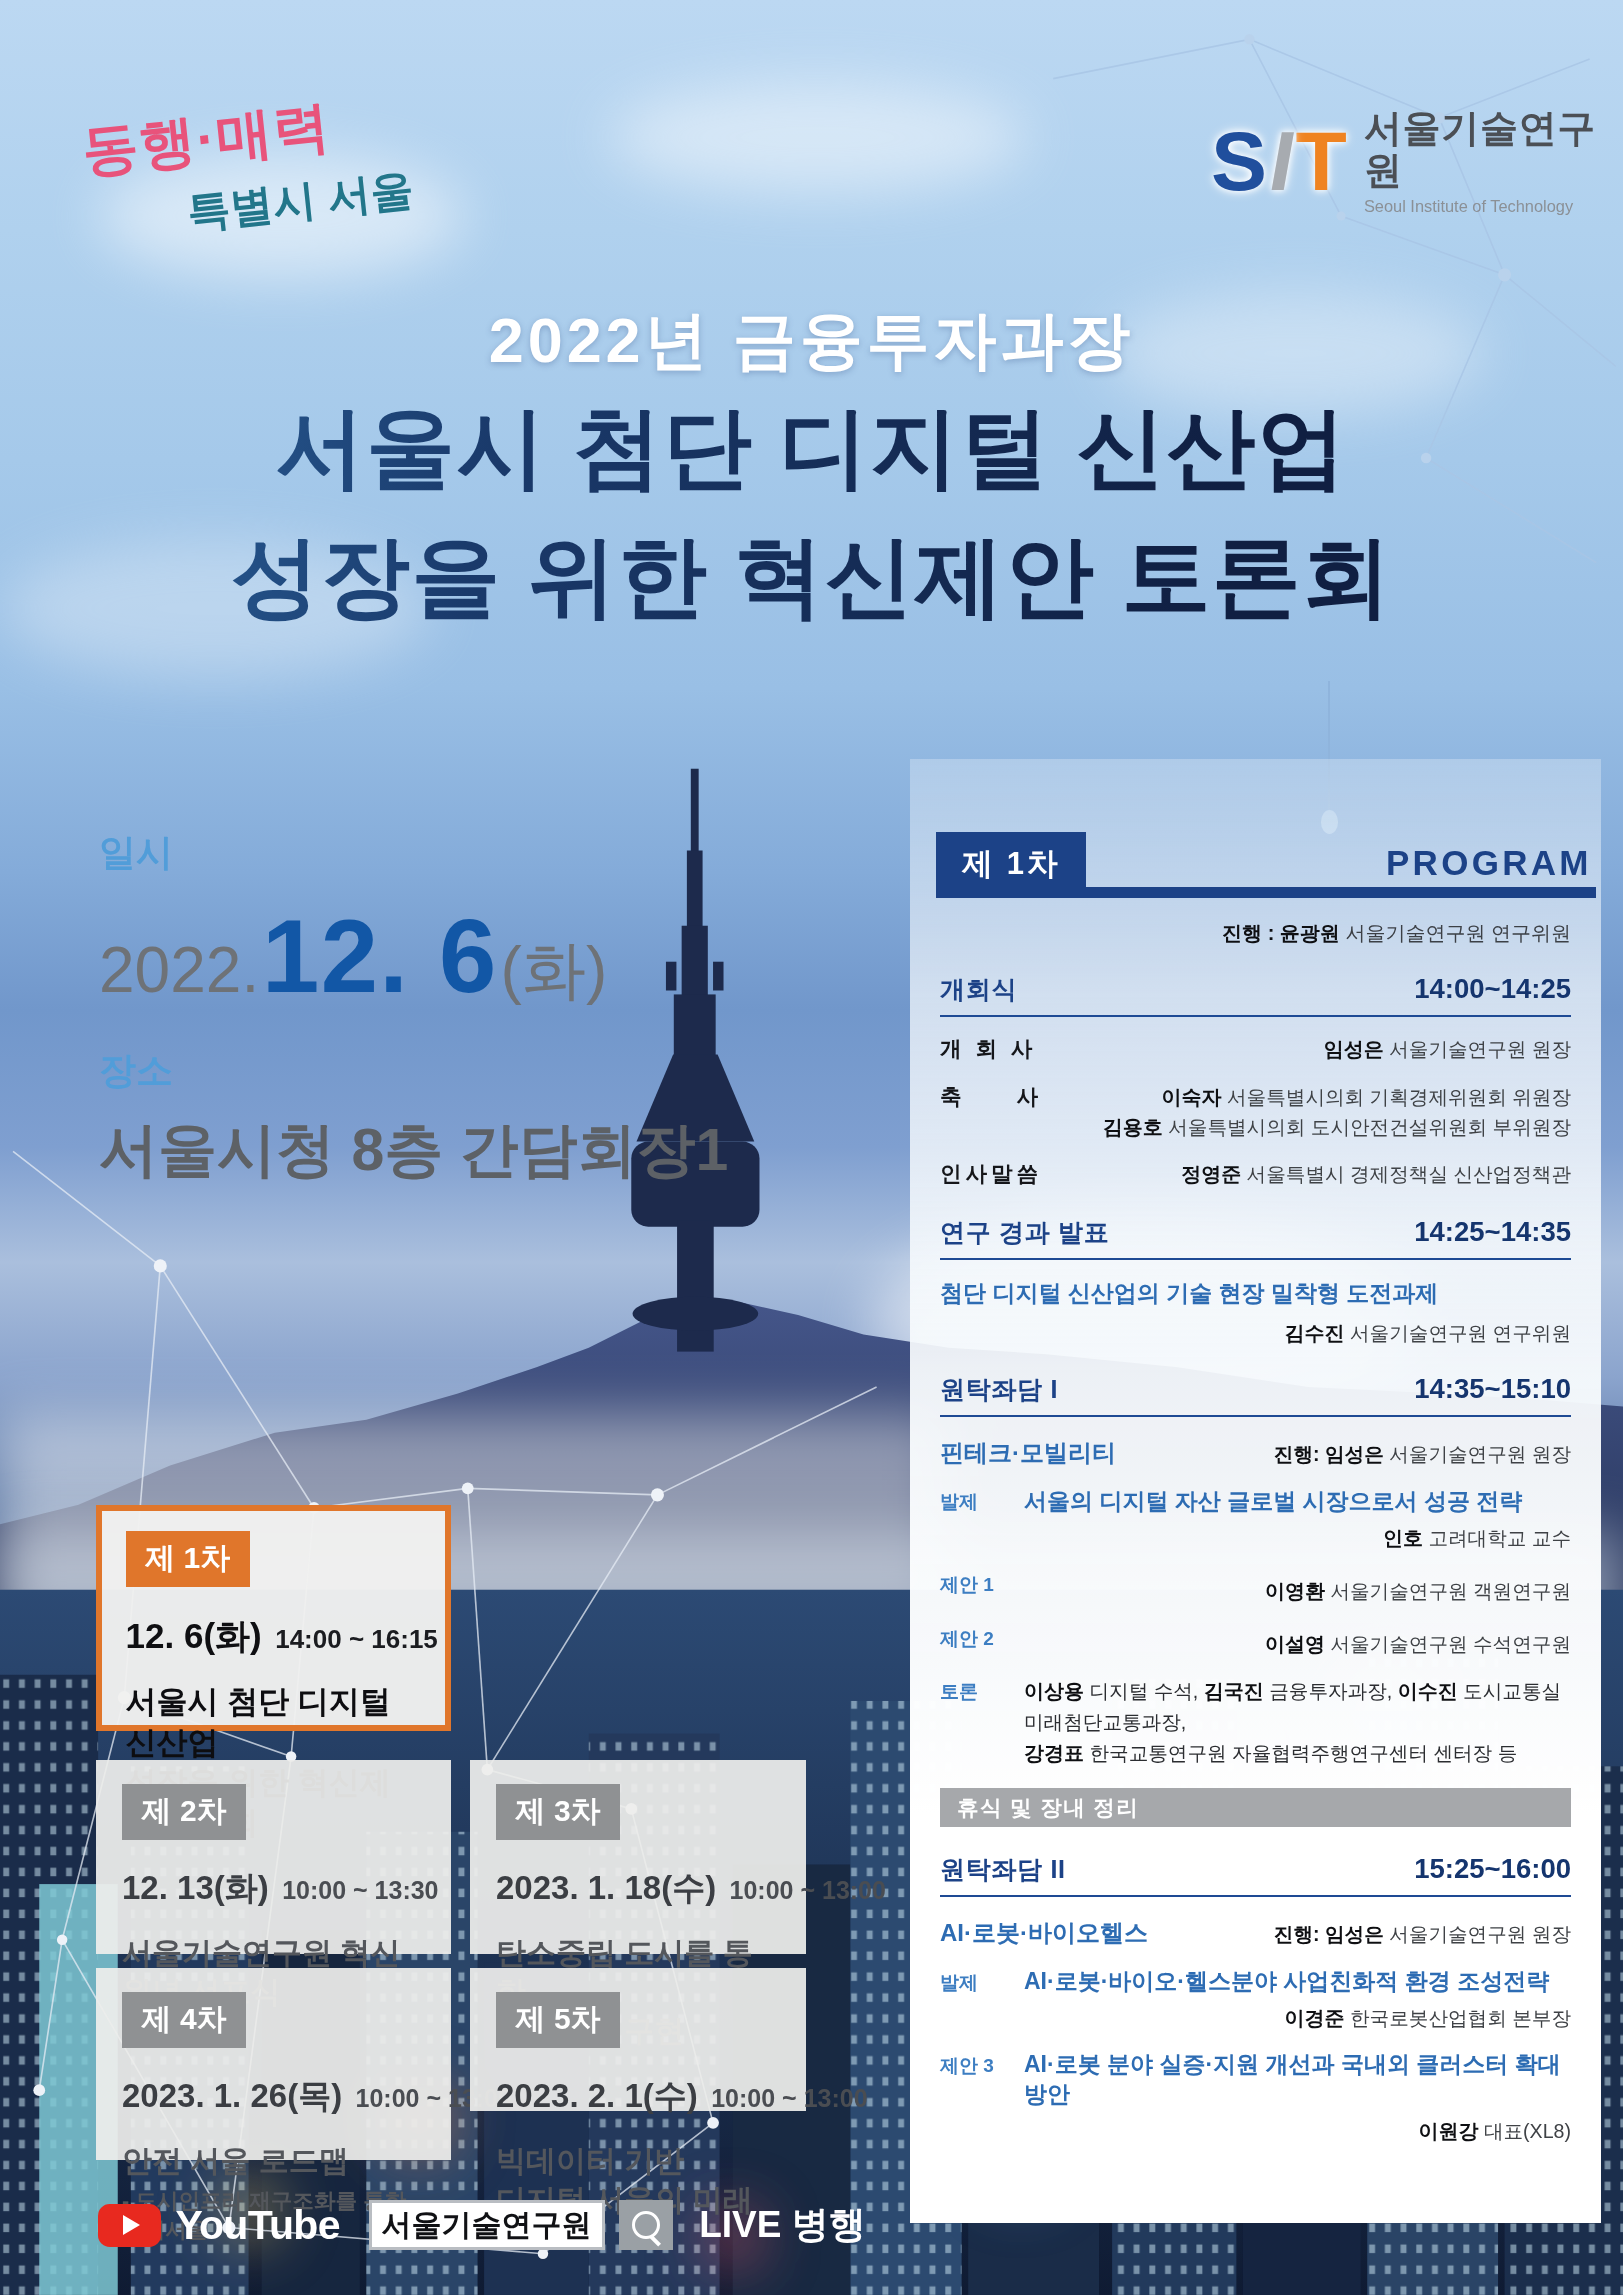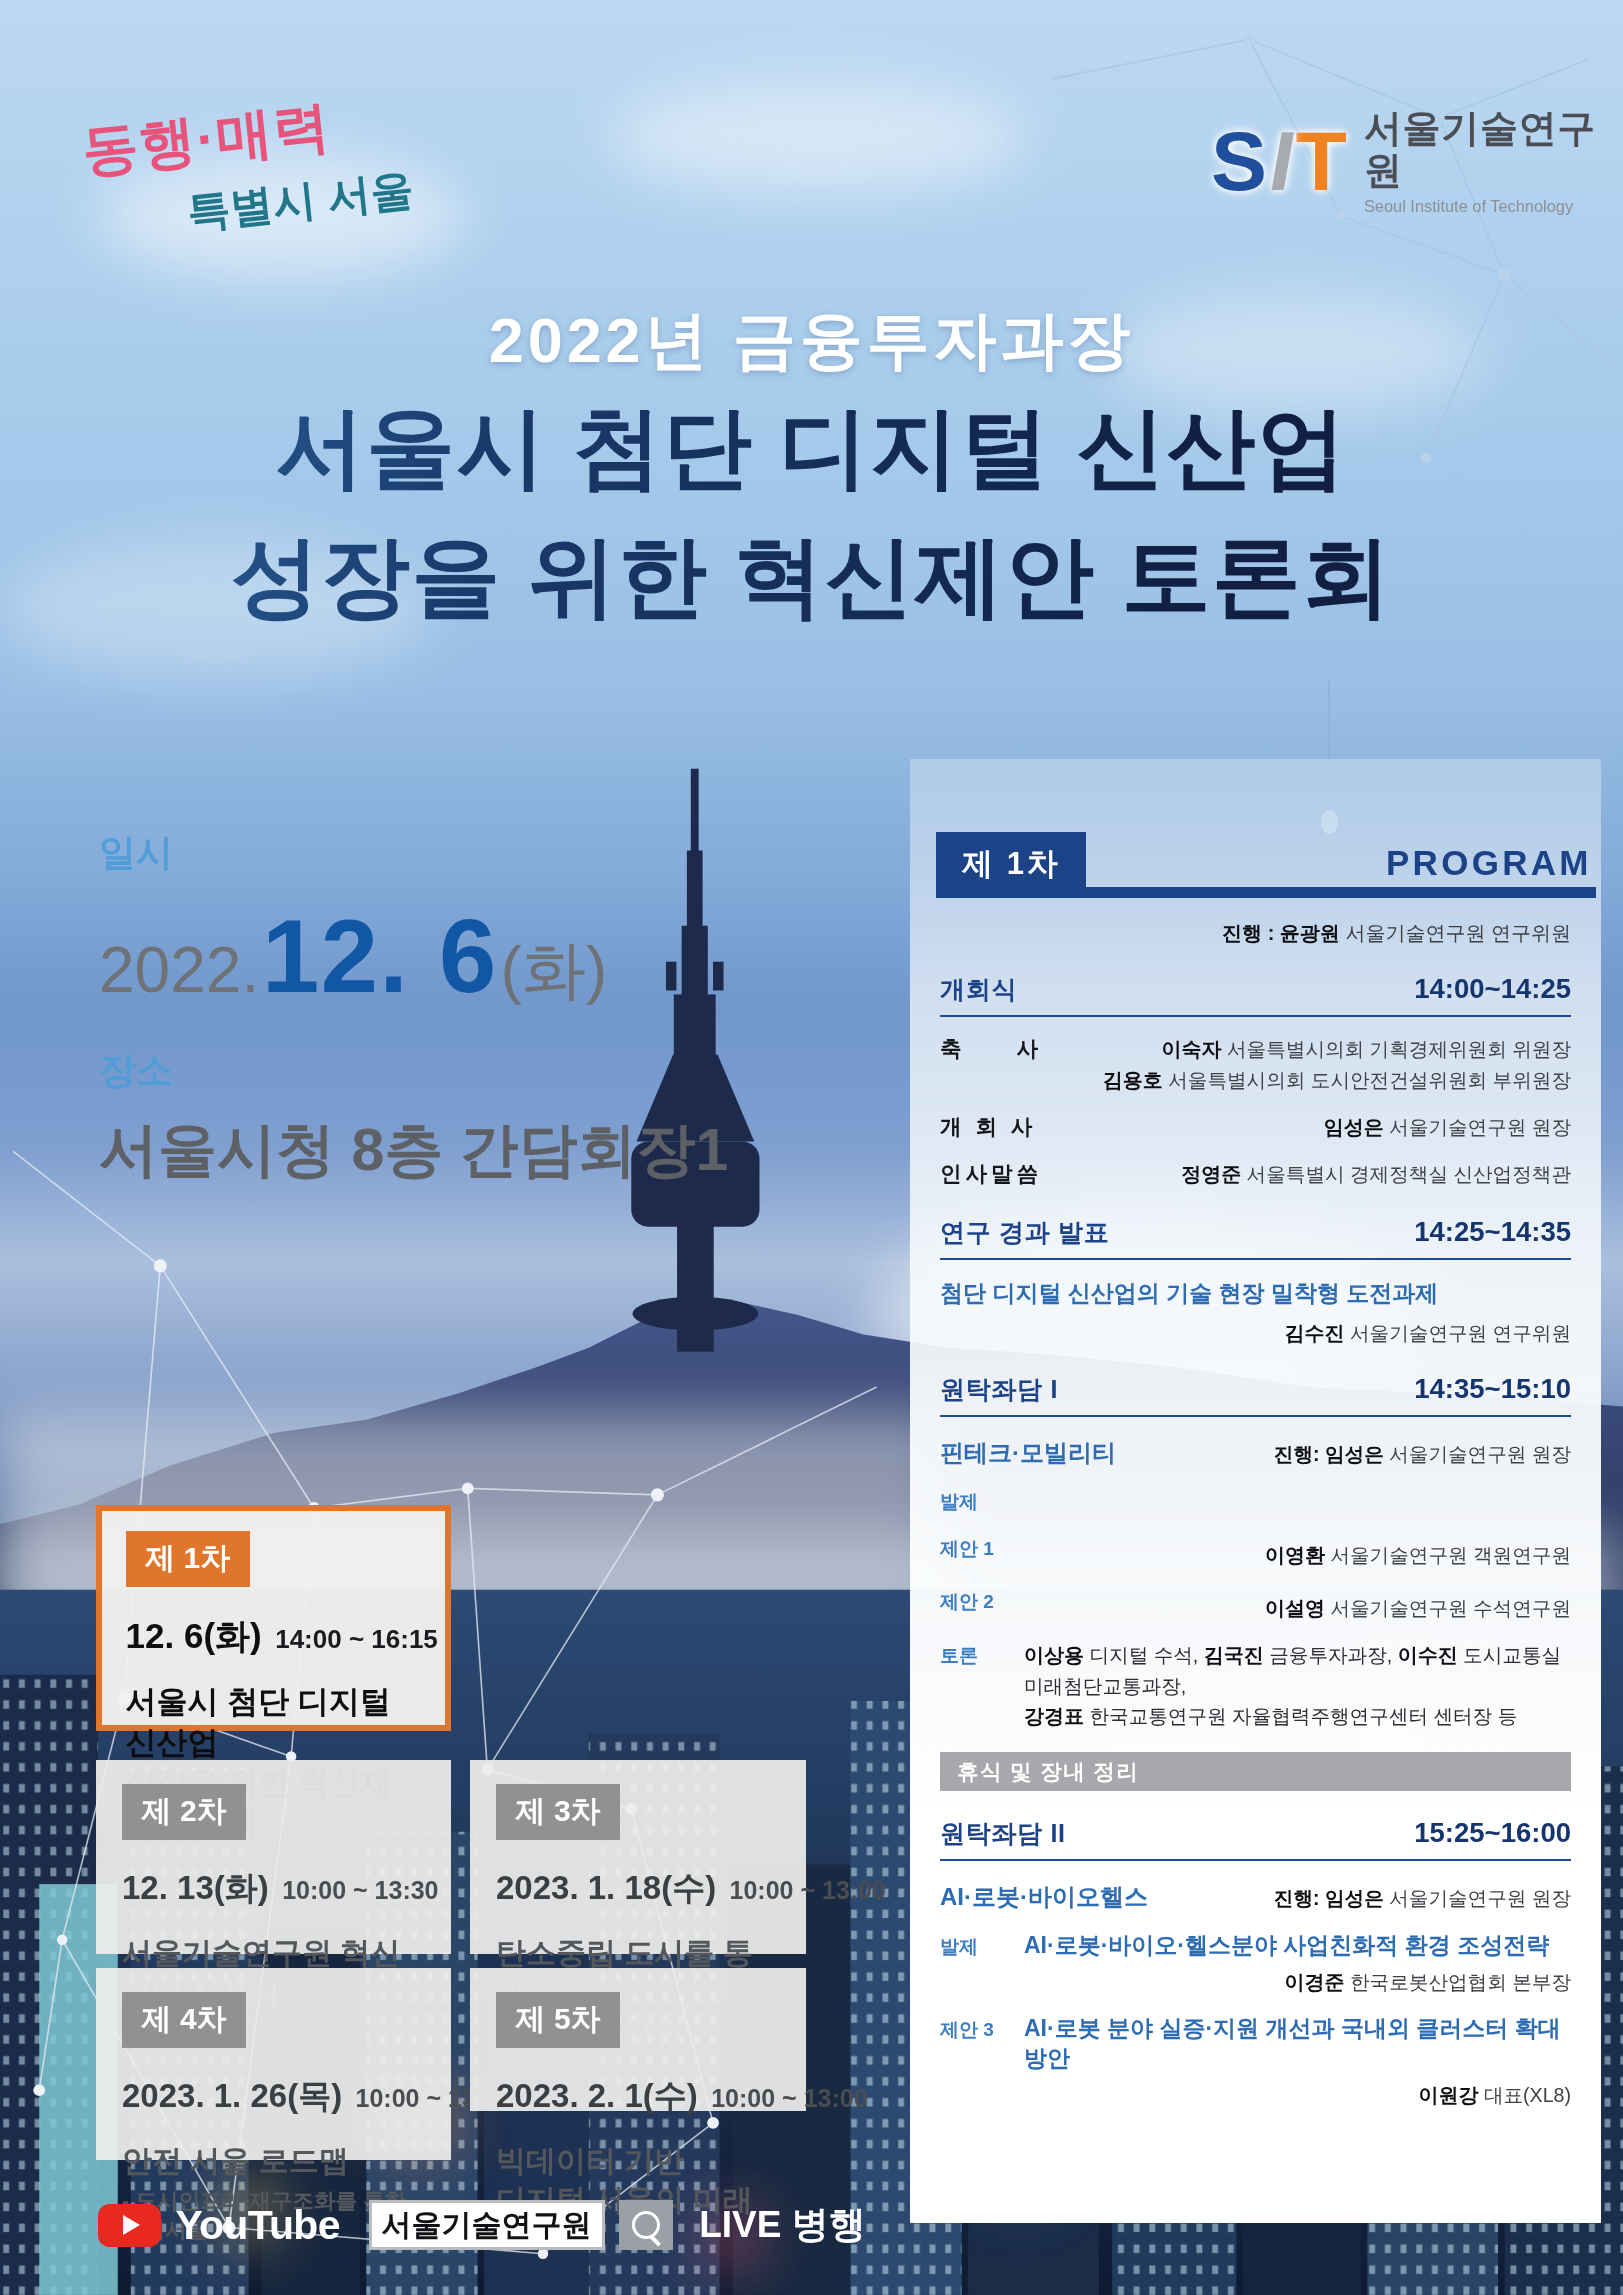--- a/index.html
+++ b/index.html
@@ -378,33 +378,33 @@
 
       <div class="emcee">
         <b>진행 : 윤광원</b><span> 서울기술연구원 연구위원</span>
       </div>
 
       <div class="sec-head">
         <span class="sec-title">개회식</span>
         <span class="sec-time">14:00~14:25</span>
       </div>
       <div class="prow">
+        <div class="plabel">개 회 사</div>
+        <div class="pval">
+          <div><b>임성은</b><span> 서울기술연구원 원장</span></div>
+        </div>
+      </div>
+      <div class="prow">
         <div class="plabel">축　　사</div>
         <div class="pval">
           <div><b>이숙자</b><span> 서울특별시의회 기획경제위원회 위원장</span></div>
           <div><b>김용호</b><span> 서울특별시의회 도시안전건설위원회 부위원장</span></div>
         </div>
       </div>
       <div class="prow">
-        <div class="plabel">개 회 사</div>
-        <div class="pval">
-          <div><b>임성은</b><span> 서울기술연구원 원장</span></div>
-        </div>
-      </div>
-      <div class="prow">
         <div class="plabel">인사말씀</div>
         <div class="pval">
           <div><b>정영준</b><span> 서울특별시 경제정책실 신산업정책관</span></div>
         </div>
       </div>
 
       <div class="sec-head">
         <span class="sec-title">연구 경과 발표</span>
         <span class="sec-time">14:25~14:35</span>
       </div>
@@ -416,20 +416,24 @@
       <div class="sec-head">
         <span class="sec-title">원탁좌담 I</span>
         <span class="sec-time">14:35~15:10</span>
       </div>
       <div class="topic-row">
         <span class="topic">핀테크·모빌리티</span>
         <span class="host"><b>진행: 임성은</b><span> 서울기술연구원 원장</span></span>
       </div>
       <div class="item">
         <div class="ilabel">발제</div>
+        <div class="ibody">
+          <div class="ititle">서울의 디지털 자산 글로벌 시장으로서 성공 전략</div>
+          <div class="ispk"><b>인호</b><span> 고려대학교 교수</span></div>
+        </div>
       </div>
       <div class="item">
         <div class="ilabel">제안 1</div>
         <div class="ibody">
           <div class="ispk"><b>이영환</b><span> 서울기술연구원 객원연구원</span></div>
         </div>
       </div>
       <div class="item">
         <div class="ilabel">제안 2</div>
         <div class="ibody">

